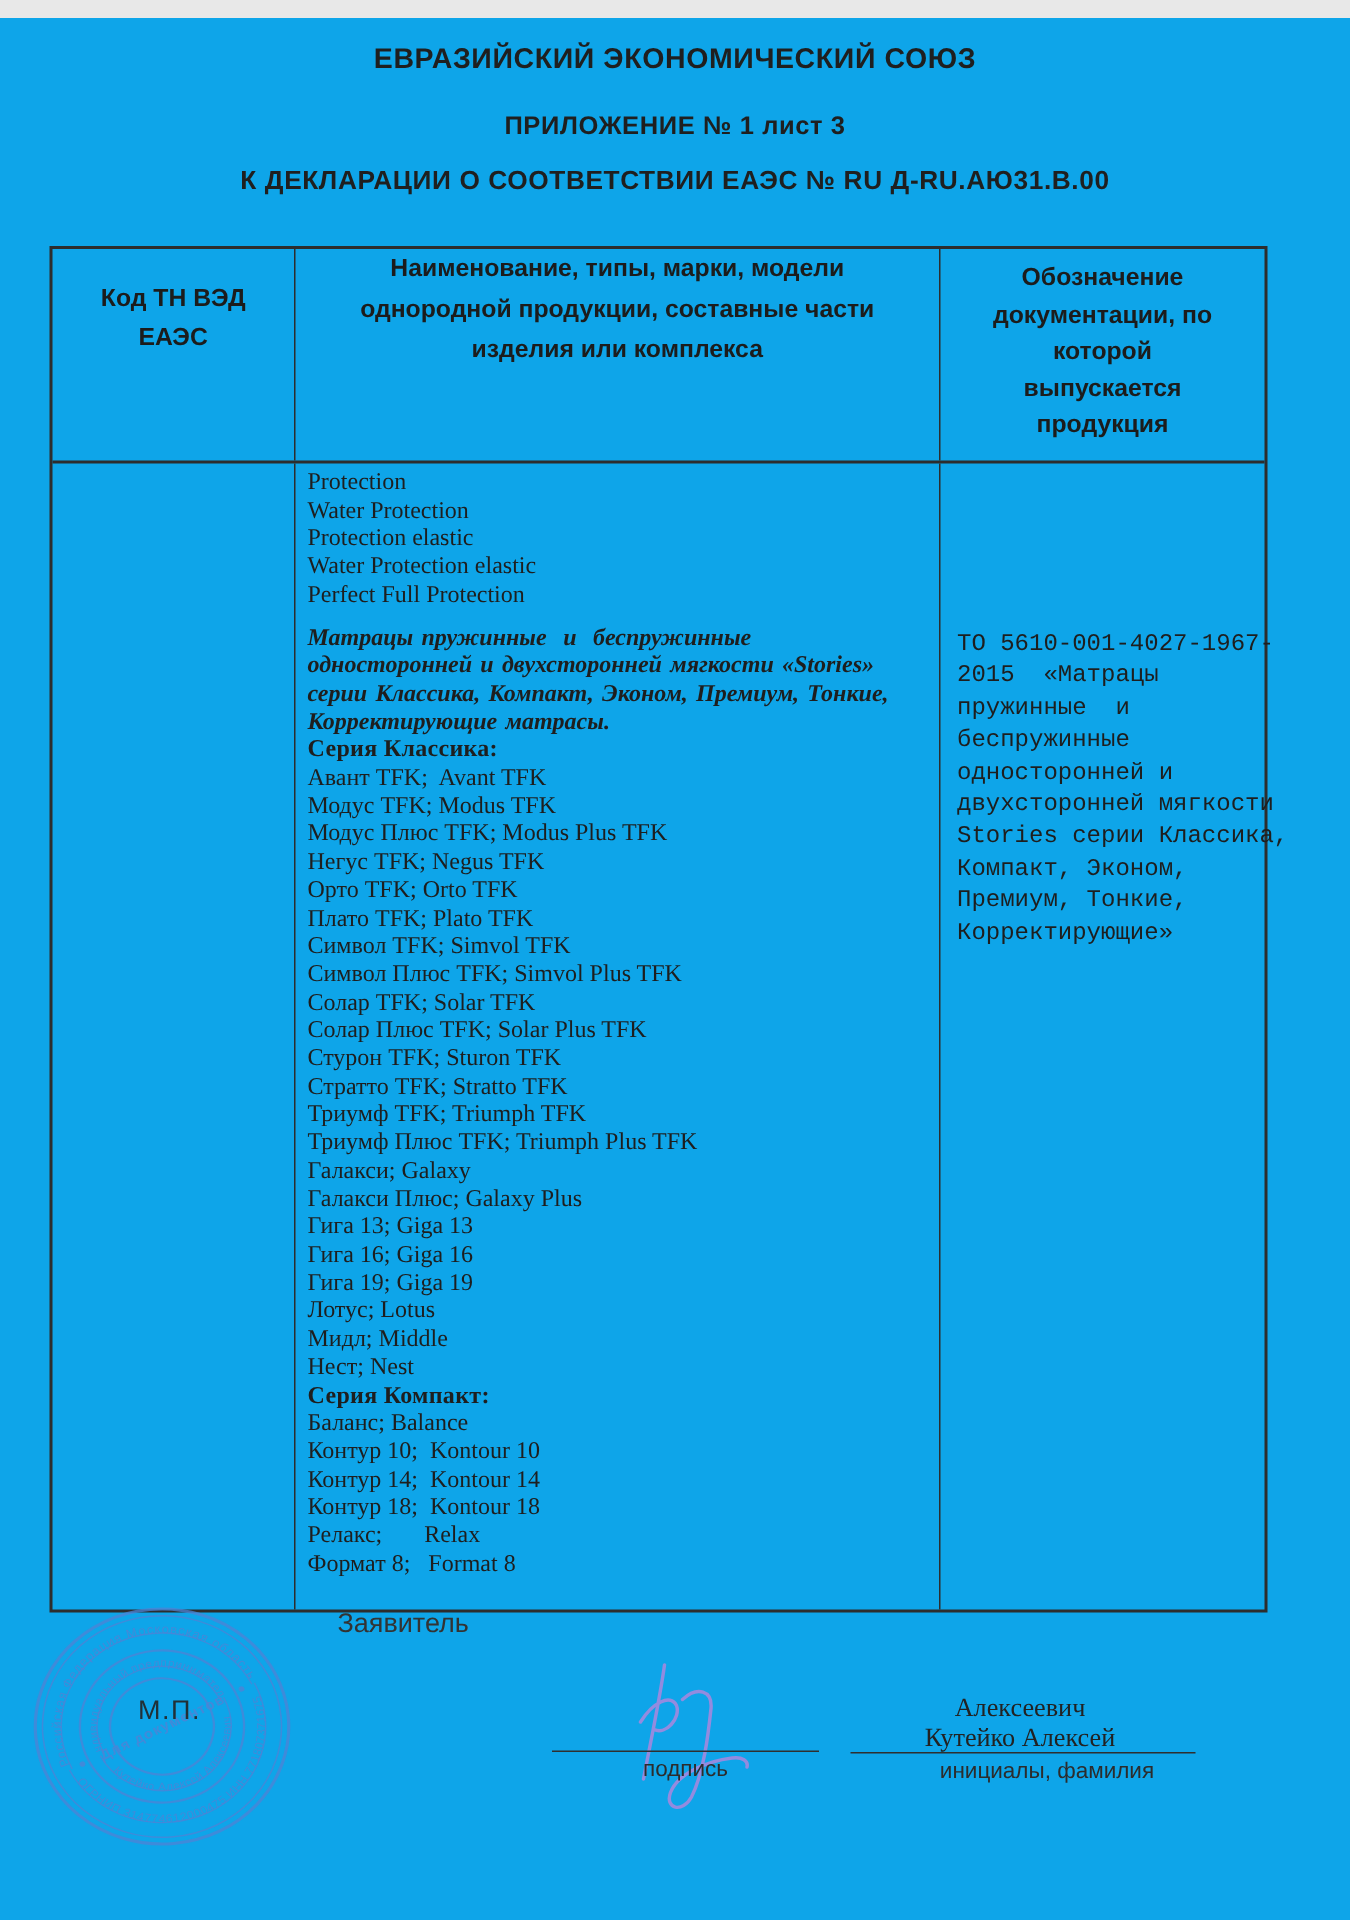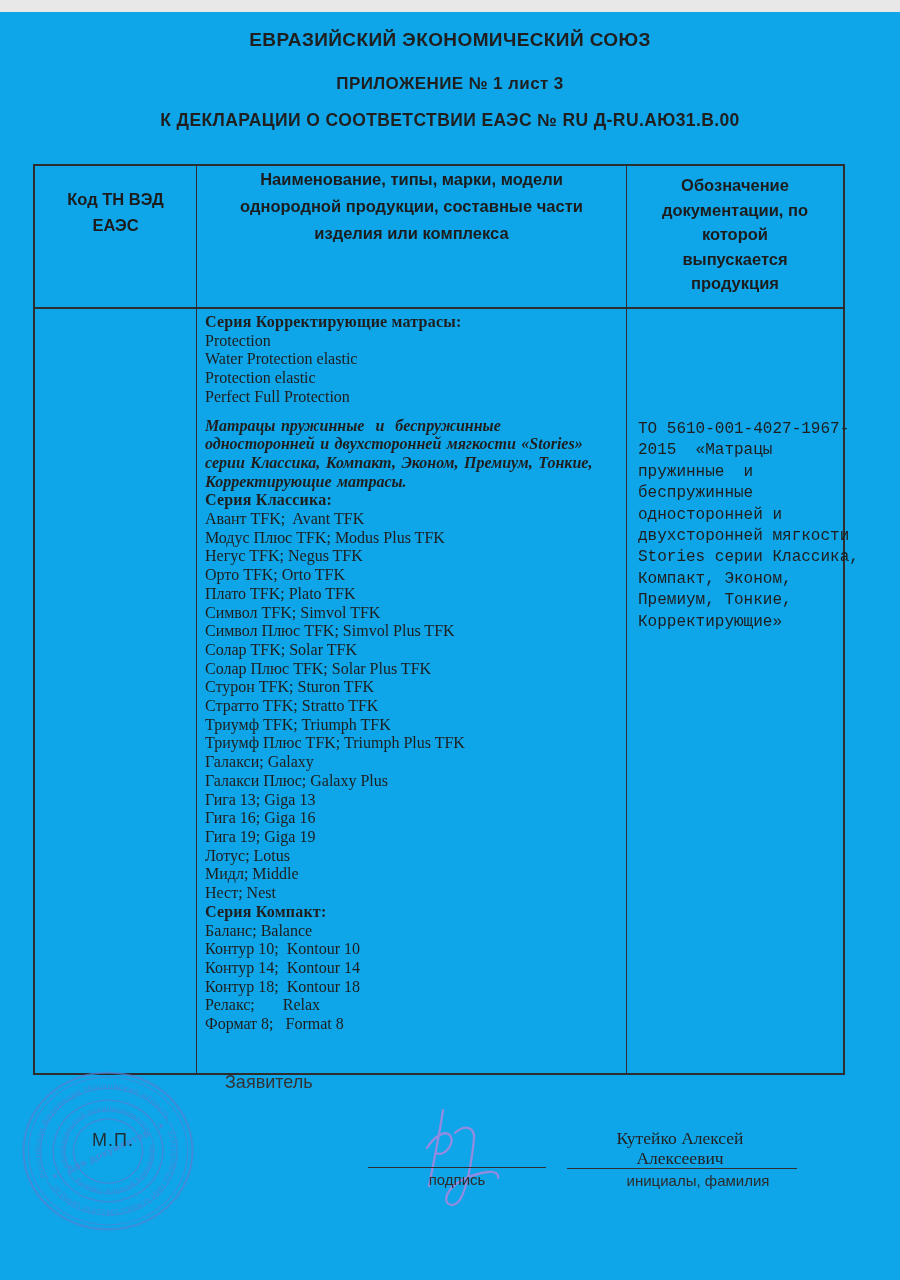--- a/index.html
+++ b/index.html
@@ -84,32 +84,33 @@
 изделия или комплекса</div>
       <div class="td c3 th h3">Обозначение
 документации, по
 которой
 выпускается
 продукция</div>
     </div>
     <div class="tr body">
       <div class="td c1"></div>
       <div class="td c2 products">
-          <div class="line bold">Серия Корректирующие матрасы:</div>
           <div class="line">Protection</div>
+          <div class="line">Water Protection</div>
+          <div class="line">Protection elastic</div>
           <div class="line">Water Protection elastic</div>
-          <div class="line">Protection elastic</div>
           <div class="line">Perfect Full Protection</div>
           <div class="line spacer"></div>
           <div class="line bolditalic">Матрацы пружинные  и  беспружинные</div>
           <div class="line bolditalic">односторонней и двухсторонней мягкости «Stories»</div>
           <div class="line bolditalic">серии Классика, Компакт, Эконом, Премиум, Тонкие,</div>
           <div class="line bolditalic">Корректирующие матрасы.</div>
           <div class="line bold">Серия Классика:</div>
           <div class="line">Авант TFK;  Avant TFK</div>
+          <div class="line">Модус TFK; Modus TFK</div>
           <div class="line">Модус Плюс TFK; Modus Plus TFK</div>
           <div class="line">Негус TFK; Negus TFK</div>
           <div class="line">Орто TFK; Orto TFK</div>
           <div class="line">Плато TFK; Plato TFK</div>
           <div class="line">Символ TFK; Simvol TFK</div>
           <div class="line">Символ Плюс TFK; Simvol Plus TFK</div>
           <div class="line">Солар TFK; Solar TFK</div>
           <div class="line">Солар Плюс TFK; Solar Plus TFK</div>
           <div class="line">Стурон TFK; Sturon TFK</div>
           <div class="line">Стратто TFK; Stratto TFK</div>
@@ -183,19 +184,19 @@
     <path d="M 27 4 C 24 26 18 54 13 80
              M 11 42 C 19 29 31 23 35 31 C 38 39 28 51 20 47
              M 39 27 C 49 18 59 21 58 33 C 56 52 53 76 45 92
              C 39 103 27 100 31 89 C 36 76 56 68 72 66 C 79 65 83 68 82 72" fill="none" stroke="#938bdf" stroke-width="2.3" stroke-linecap="round" stroke-linejoin="round"></path>
   </svg>
 
   <div class="sig-line"></div>
   <div class="sig-caption">подпись</div>
 
   <div class="name-block">
+    <div>Алексеевич</div>
     <div>Кутейко Алексей</div>
-    <div>Алексеевич</div>
   </div>
   <div class="name-underline"></div>
   <div class="name-caption">инициалы, фамилия</div>
 
 </div>
 
 </body></html>

